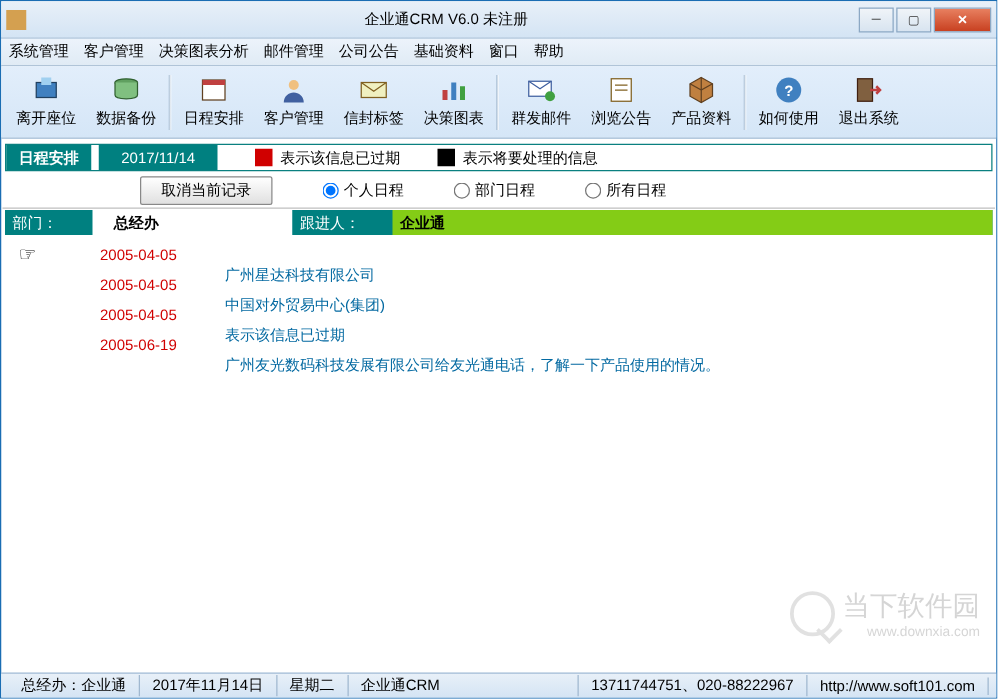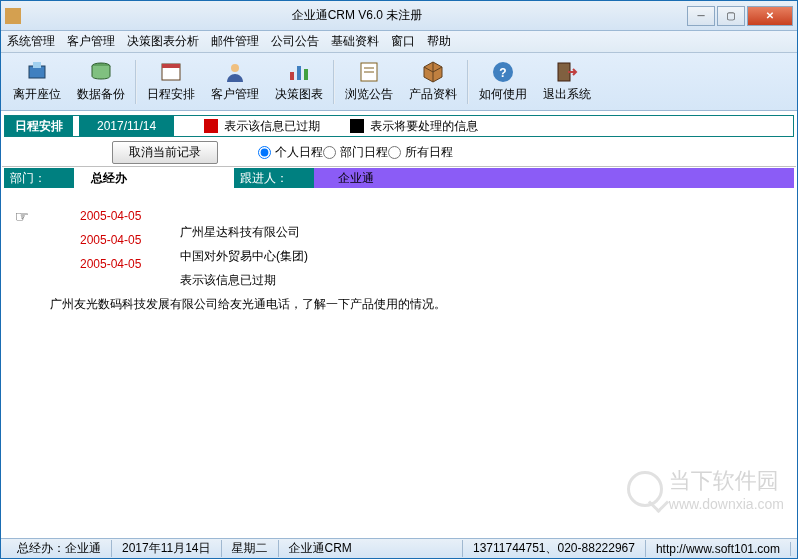--- a/index.html
+++ b/index.html
@@ -19,40 +19,40 @@
 .tsep { width:2px; height:44px; background:linear-gradient(90deg,#a0b8d0,#fff); margin:0 2px; }
 .content { position:absolute; top:112px; left:1px; right:1px; bottom:20px; background:#fff; }
 .legend-row { height:22px; display:flex; align-items:center; border:1px solid #0a8080; margin:2px; }
 .lbl-teal { background:#008080; color:#fff; padding:2px 10px; font-weight:bold; height:100%; display:flex; align-items:center; }
 .lbl-date { background:#008080; color:#fff; padding:2px 18px; font-weight:normal; margin-left:6px; height:100%; display:flex; align-items:center; }
 .legend-box { width:14px; height:14px; margin:0 6px 0 30px; }
 .red { background:#d00000; }
 .black { background:#000; }
 .filter-row { height:28px; display:flex; align-items:center; padding:0 40px; gap:40px; border-bottom:1px solid #c0c0c0; }
 .btn { padding:2px 16px; border:1px solid #888; background:linear-gradient(#fff,#e0e0e0); border-radius:2px; }
-.radio-group { display:flex; }
+.radio-group { display:flex; gap:40px; }
 .radio-item { display:flex; align-items:center; gap:4px; }
-.header-row { height:20px; display:flex; background:#008080; color:#fff; margin:1px 2px 12px 2px;justify-content:flex-end; }
+.header-row { height:20px; display:flex; background:#008080; color:#fff; margin:1px 2px 0 2px;justify-content:flex-end; }
 .hcell1 { width:70px; padding:2px 6px; background:#008080; }
 .hcell2 { width:160px; padding:2px 17px; background:#fff; color:#000; font-weight:bold; }
 .hcell3 { width:80px; padding:2px 6px; background:#008080; }
-.hcell4 { flex:1; padding:2px 24px; background:#8b5cf6; color:#000; font-weight:normal; }
+.hcell4 { flex:1; padding:2px 6px; background:#84cc16; color:#000; font-weight:bold; }
 .list { padding:4px 2px; }
 .row { display:flex; align-items:center; height:24px; }
 .pointer { width:36px; text-align:center; font-size:16px; }
 .rdate { width:90px; color:#d00000; padding-left:40px; width:130px; }
-.rtext { color:#000000; padding-left:10px;margin-top:32px; }
+.rtext { color:#0369a1; padding-left:10px;margin-top:32px; }
 .statusbar { position:absolute; bottom:0; left:0; right:0; height:20px; background:linear-gradient(#e8f0f8,#d4e4f4); border-top:1px solid #9cb8d4; display:flex; align-items:center; padding:0 6px; font-size:11px; }
 .sb-cell { padding:0 10px; border-right:1px solid #a0b8d0; }
 .sb-flex { flex:1; }
 .watermark { position:absolute; right:12px; bottom:26px; opacity:0.35; display:flex; align-items:center; gap:6px; color:#888; }
 .watermark .wm-icon { width:36px; height:36px; border:3px solid #aaa; border-radius:50%; position:relative; }
 .watermark .wm-icon::after { content:""; position:absolute; right:-6px; bottom:-6px; width:12px; height:12px; border-right:3px solid #aaa; border-bottom:3px solid #aaa; transform:rotate(45deg); }
 .wm-text { font-size:22px; }
-.wm-url { font-size:14px; display:block; text-align:right; }
+.wm-url { font-size:11px; display:block; text-align:right; }
 svg { display:block; }
 </style>
 </head>
 <body>
 
 <div class="window">
   <div class="titlebar">
     <div class="icon"></div>
     <div class="title">企业通CRM V6.0    未注册</div>
     <div class="wbtns">
@@ -98,27 +98,42 @@
       </div>
     <div class="tbtn">
         <svg class="ticon" viewBox="0 0 24 24">
           <circle cx="12" cy="8" r="4" fill="#f0c080"></circle>
           <path d="M4 22c0-5 4-8 8-8s8 3 8 8" fill="#4060a0"></path>
         </svg>
         <span>客户管理</span>
       </div>
     <div class="tbtn">
         <svg class="ticon" viewBox="0 0 24 24">
+          <rect x="2" y="6" width="20" height="12" fill="#f0f0c0" stroke="#806020"></rect>
+          <path d="M2 6l10 7 10-7" fill="none" stroke="#806020"></path>
+        </svg>
+        <span>信封标签</span>
+      </div>
+    <div class="tbtn">
+        <svg class="ticon" viewBox="0 0 24 24">
           <rect x="3" y="12" width="4" height="8" fill="#c04040"></rect>
           <rect x="10" y="6" width="4" height="14" fill="#4080c0"></rect>
           <rect x="17" y="9" width="4" height="11" fill="#40a040"></rect>
         </svg>
         <span>决策图表</span>
       </div>
     <div class="tsep"></div>
+    <div class="tbtn">
+        <svg class="ticon" viewBox="0 0 24 24">
+          <rect x="2" y="5" width="18" height="12" fill="#fff" stroke="#4060a0"></rect>
+          <path d="M2 5l9 6 9-6" fill="none" stroke="#4060a0"></path>
+          <circle cx="19" cy="17" r="4" fill="#40a040"></circle>
+        </svg>
+        <span>群发邮件</span>
+      </div>
     <div class="tbtn">
         <svg class="ticon" viewBox="0 0 24 24">
           <rect x="4" y="3" width="16" height="18" fill="#fff" stroke="#806020"></rect>
           <line x1="7" y1="8" x2="17" y2="8" stroke="#806020"></line>
           <line x1="7" y1="12" x2="17" y2="12" stroke="#806020"></line>
         </svg>
         <span>浏览公告</span>
       </div>
     <div class="tbtn">
         <svg class="ticon" viewBox="0 0 24 24">
@@ -191,20 +206,21 @@
         <div class="rdate">2005-04-05</div>
         <div class="rtext">中国对外贸易中心(集团)</div>
       </div>
       <div class="row">
         <div class="pointer"></div>
         <div class="rdate">2005-04-05</div>
         <div class="rtext">表示该信息已过期</div>
       </div>
       <div class="row">
         <div class="pointer"></div>
+        <div class="rdate">2005-06-19</div>
         <div class="rtext">广州友光数码科技发展有限公司给友光通电话，了解一下产品使用的情况。</div>
       </div>
     </div>
 
     <div class="watermark">
       <div class="wm-icon"></div>
       <div>
         <span class="wm-text">当下软件园</span>
         <span class="wm-url">www.downxia.com</span>
       </div>

